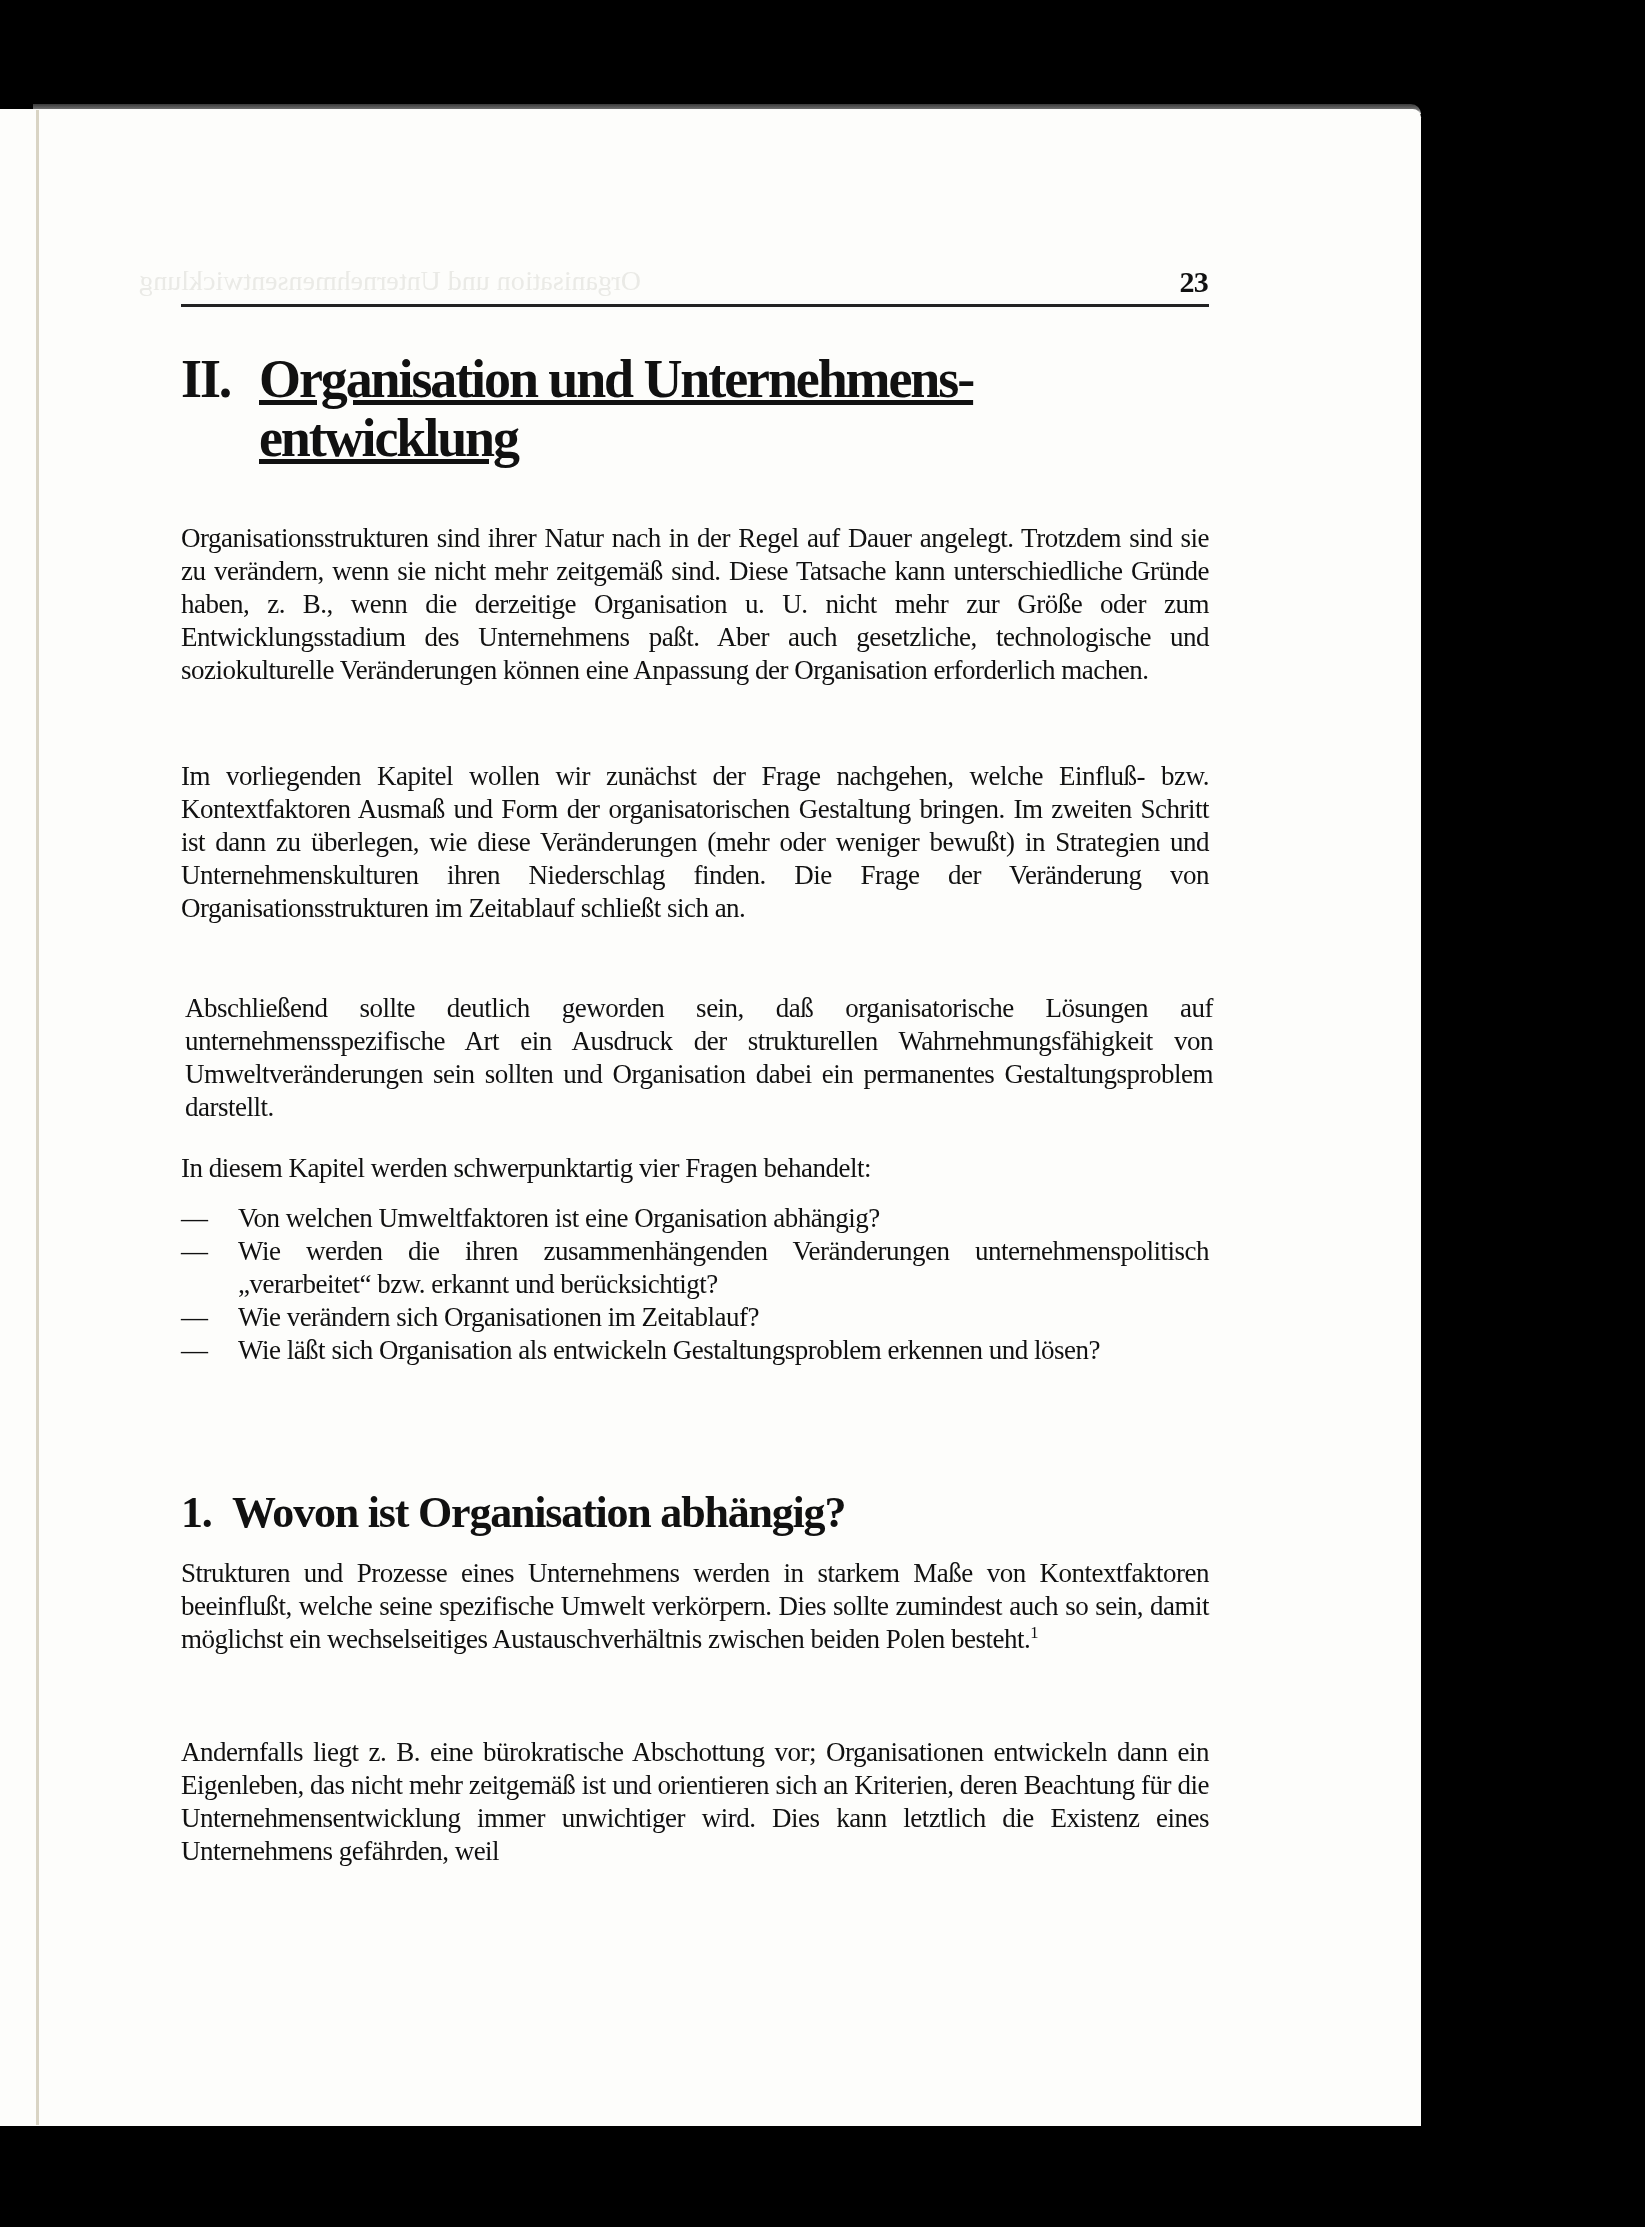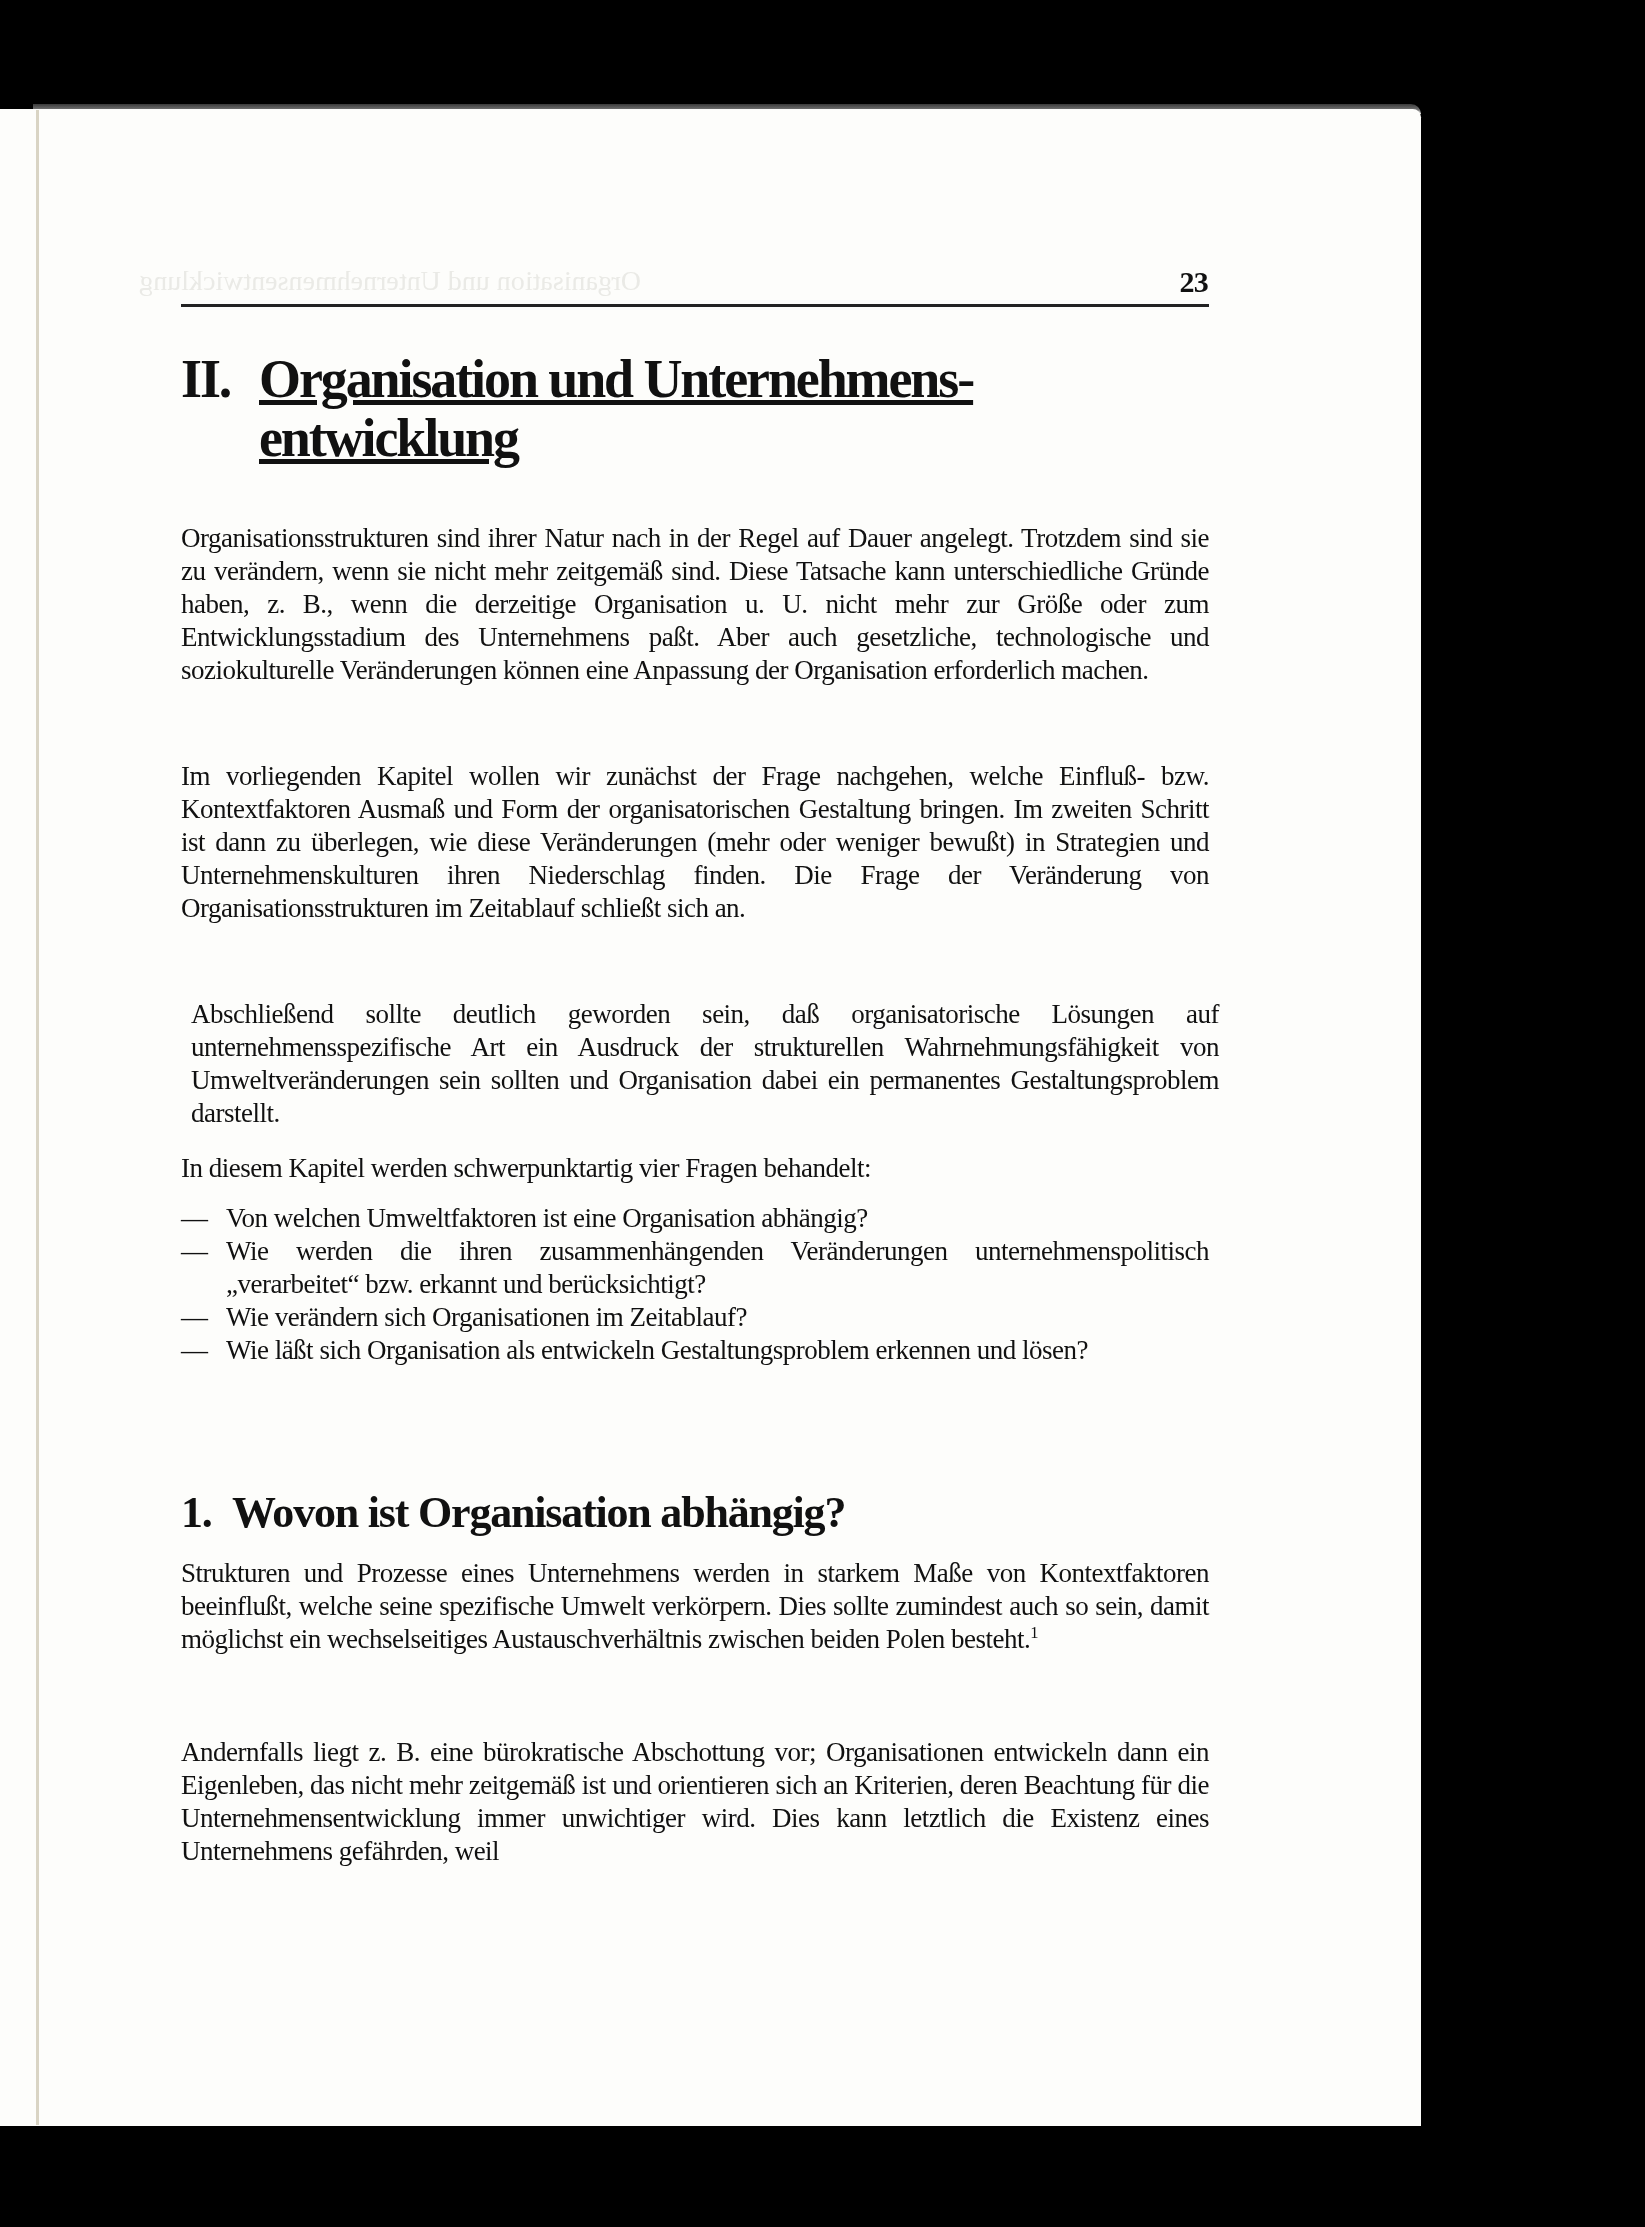--- a/index.html
+++ b/index.html
@@ -44,21 +44,21 @@
     position: absolute; left: 181px; width: 1028px; font-size: 27px; line-height: 33px;
     text-align: justify; letter-spacing: -0.5px;
   }
   .p1 { top: 522px; }
   .p2 { top: 760px; }
   .p3 { top: 988px; }
   .p4 { top: 1152px; }
   .qlist { position: absolute; left: 181px; top: 1202px; width: 1028px; font-size: 27px; line-height: 33px; letter-spacing: -0.5px; }
   .qitem { display: flex; }
   .qdash { width: 45px; flex: none; }
-  .qtext { flex: 1; text-align: justify; }
+  .qtext { flex: 1; text-align: justify; margin-left: 12px; }
   .section-title {
     position: absolute; left: 181px; top: 1487px; font-size: 44px; font-weight: bold; letter-spacing: -1.2px;
   }
   .section-title .num { display: inline-block; width: 51px; }
   .p5 { top: 1557px; }
   .p6 { top: 1736px; }
   sup { font-size: 16.5px; line-height: 0; }
 </style>
 </head>
 <body>
@@ -73,21 +73,21 @@
 </div>
 <div class="header-rule"></div>
 
 <div class="chapter-title">
   <span class="num">II.</span>
   <span class="text">Organisation und Unternehmens-entwicklung</span>
 </div>
 
 <p class="body p1" style="margin:0">Organisationsstrukturen sind ihrer Natur nach in der Regel auf Dauer angelegt. Trotzdem sind sie zu verändern, wenn sie nicht mehr zeitgemäß sind. Diese Tatsache kann unterschiedliche Gründe haben, z. B., wenn die derzeitige Organisation u. U. nicht mehr zur Größe oder zum Entwicklungsstadium des Unternehmens paßt. Aber auch gesetzliche, technologische und soziokulturelle Veränderungen können eine Anpassung der Organisation erforderlich machen.</p>
 <p class="body p2" style="margin:0">Im vorliegenden Kapitel wollen wir zunächst der Frage nachgehen, welche Einfluß- bzw. Kontextfaktoren Ausmaß und Form der organisatorischen Gestaltung bringen. Im zweiten Schritt ist dann zu überlegen, wie diese Veränderungen (mehr oder weniger bewußt) in Strategien und Unternehmenskulturen ihren Niederschlag finden. Die Frage der Veränderung von Organisationsstrukturen im Zeitablauf schließt sich an.</p>
-<p class="body p3" style="margin:10px">Abschließend sollte deutlich geworden sein, daß organisatorische Lösungen auf unternehmensspezifische Art ein Ausdruck der strukturellen Wahrnehmungsfähigkeit von Umweltveränderungen sein sollten und Organisation dabei ein permanentes Gestaltungsproblem darstellt.</p>
+<p class="body p3" style="margin:4px">Abschließend sollte deutlich geworden sein, daß organisatorische Lösungen auf unternehmensspezifische Art ein Ausdruck der strukturellen Wahrnehmungsfähigkeit von Umweltveränderungen sein sollten und Organisation dabei ein permanentes Gestaltungsproblem darstellt.</p>
 <p class="body p4" style="margin:0">In diesem Kapitel werden schwerpunktartig vier Fragen behandelt:</p>
 
 <div class="qlist">
   <div class="qitem">
     <span class="qdash">—</span>
     <span class="qtext">Von welchen Umweltfaktoren ist eine Organisation abhängig?</span>
   </div>
   <div class="qitem">
     <span class="qdash">—</span>
     <span class="qtext">Wie werden die ihren zusammenhängenden Veränderungen unternehmenspolitisch „verarbeitet“ bzw. erkannt und berücksichtigt?</span>

